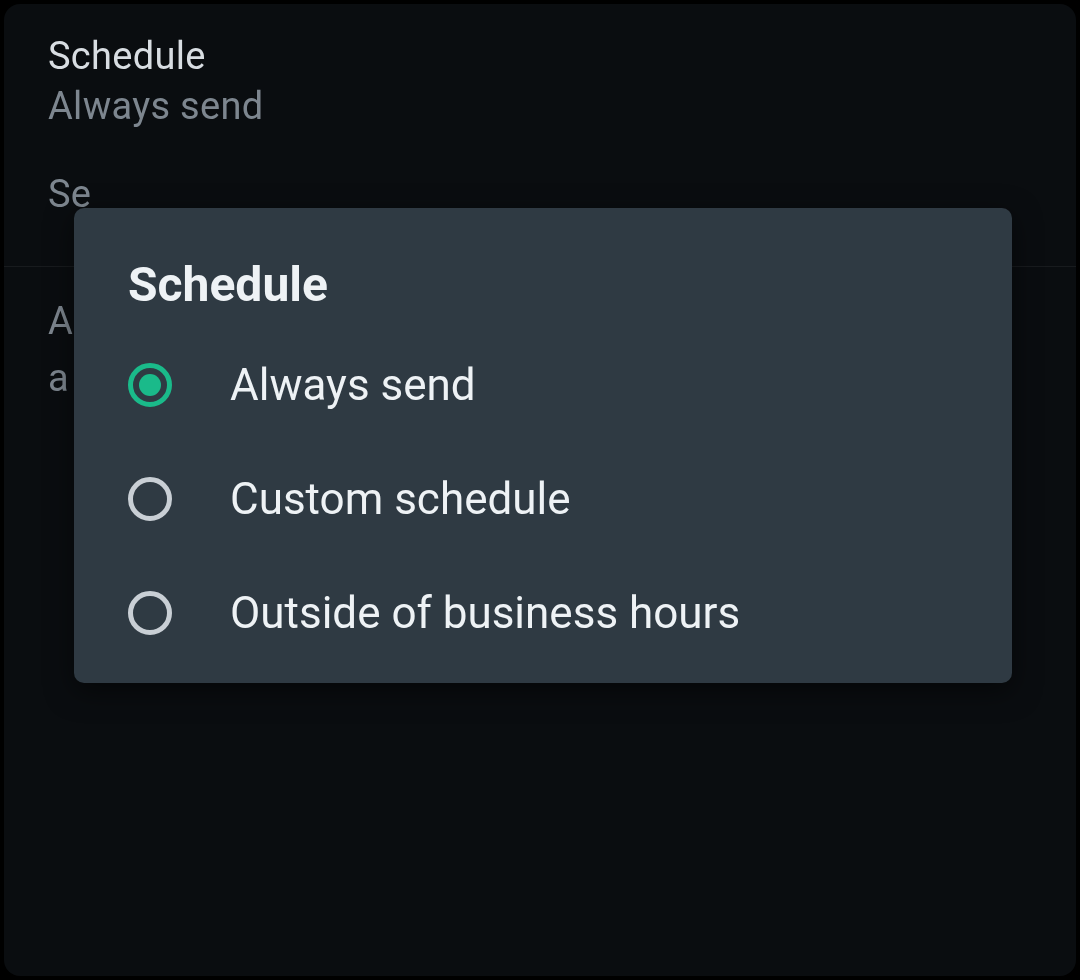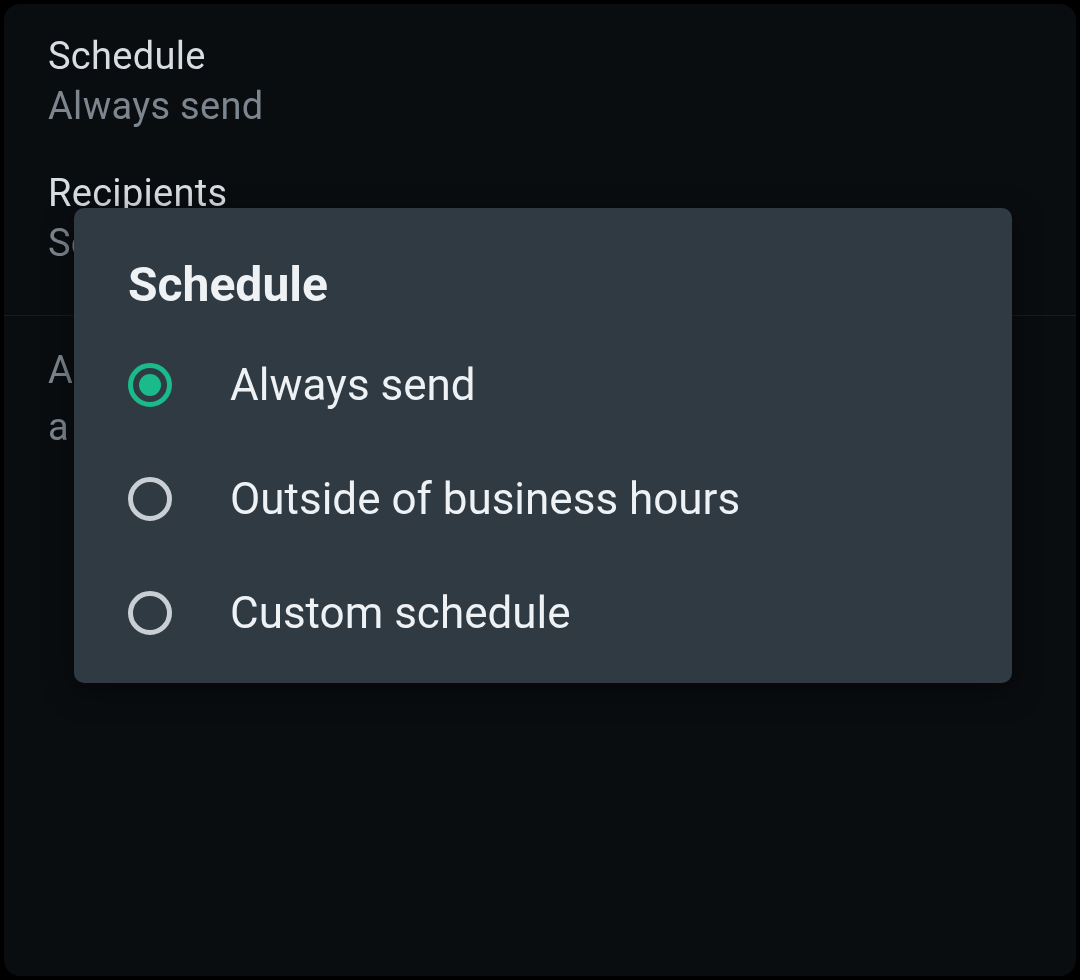--- a/index.html
+++ b/index.html
@@ -115,21 +115,20 @@
 <body>
 
 <div class="panel">
 
   <div class="section">
     <div class="section-title">Schedule</div>
     <div class="section-sub">Always send</div>
   </div>
 
   <div class="section">
-    <div class="section-title">Recipients</div>
     <div class="section-sub">Se</div>
   </div>
 
   <div class="section-divider"></div>
 
   <div class="info-text">A</div>
   <div class="info-text">a</div>
 
 </div>
 
@@ -137,22 +136,22 @@
   <div class="dialog-title">Schedule</div>
   <div class="options">
 
     <div class="option">
       <span class="radio checked"></span>
       <span class="option-label">Always send</span>
     </div>
 
     <div class="option">
       <span class="radio unchecked"></span>
-      <span class="option-label">Outside of business hours</span>
+      <span class="option-label">Custom schedule</span>
     </div>
 
     <div class="option">
       <span class="radio unchecked"></span>
-      <span class="option-label">Custom schedule</span>
+      <span class="option-label">Outside of business hours</span>
     </div>
 
   </div>
 </div>
 
 </body></html>

